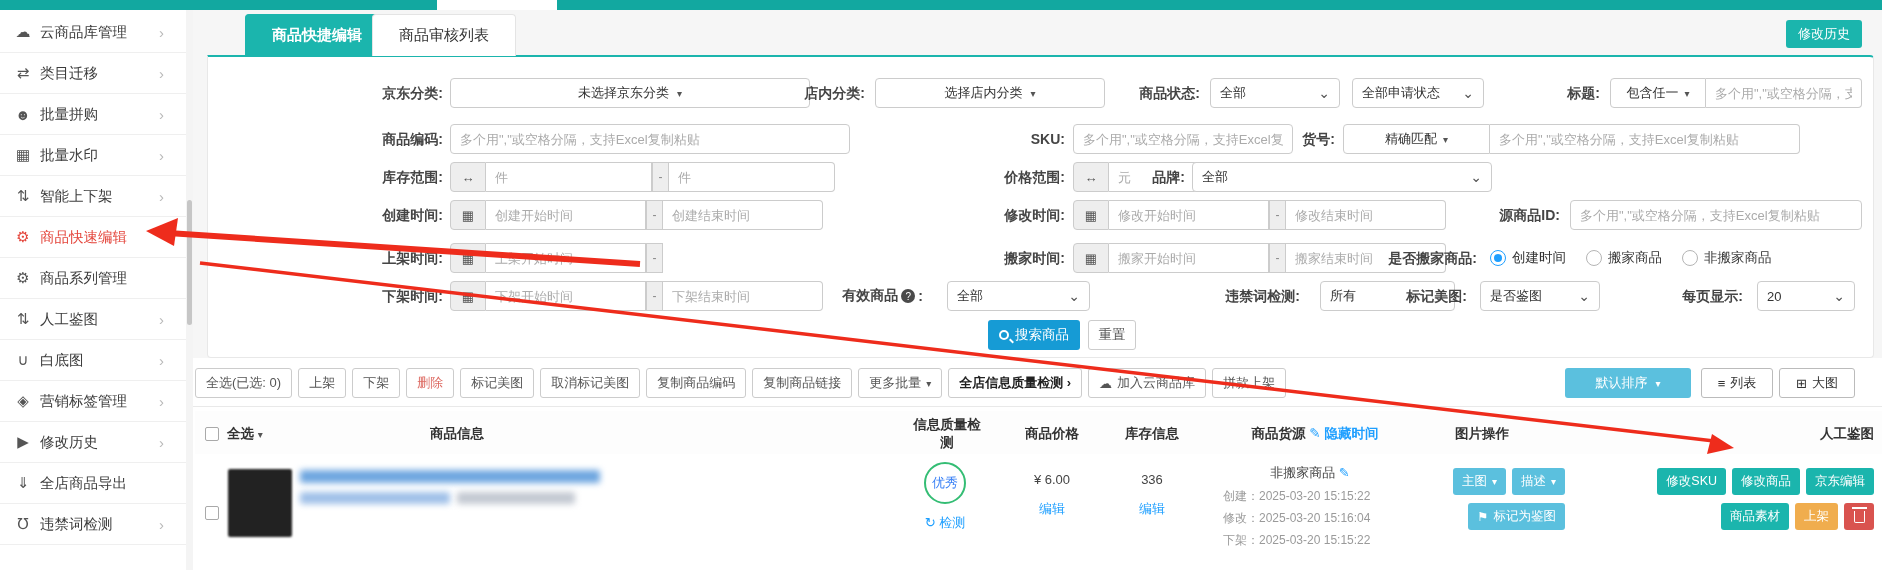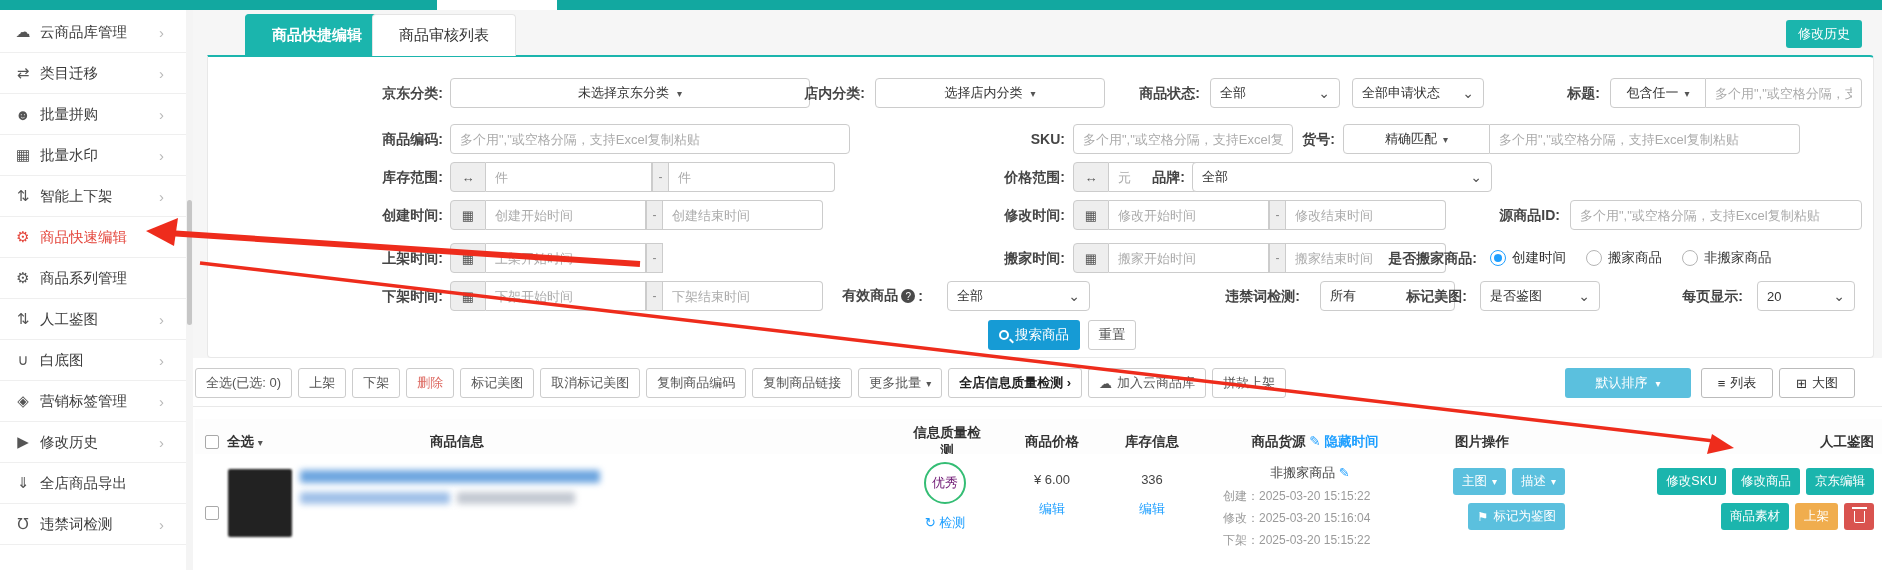--- a/index.html
+++ b/index.html
@@ -78,30 +78,30 @@
   .tbtn.red { color:#dd6a62; }
   .tbtn.strong { color:#222; font-weight:700; }
   .sort-btn { position:absolute; left:1372px; top:10px; width:126px; height:30px; background:#5bc0de; color:#fff;
     border-radius:3px; display:flex; align-items:center; justify-content:center; gap:8px; font-size:13px; cursor:pointer; }
   .view-btn { position:absolute; top:10px; height:30px; background:#fff; border:1px solid #bbb; border-radius:3px;
     color:#333; font-size:13px; display:flex; align-items:center; justify-content:center; gap:5px; cursor:pointer; }
   .divider { position:absolute; left:0; top:48px; width:1689px; height:1px; background:#e9e9e9; }
 
   
   .table { position:absolute; left:2px; top:49px; width:1687px; height:163px; background:#fff; }
-  .thead { position:absolute; left:0; top:12px; width:1687px; height:47px; background:#fdfdfd; border-bottom:1px solid #e5e5e5; }
+  .thead { position:absolute; left:0; top:4px; width:1687px; height:47px; background:#fdfdfd; border-bottom:1px solid #e5e5e5; }
   .th { position:absolute; font-size:13.5px; font-weight:700; color:#333; }
   .cb { width:14px; height:14px; border:1px solid #a9a9a9; border-radius:2px; background:#fff; display:inline-block; }
   .link { color:#1E9FFF; cursor:pointer; }
   .trow { position:absolute; left:0; top:47px; width:1687px; height:116px; background:#fff; }
   .thumb { position:absolute; left:33px; top:15px; width:64px; height:68px; background:#222; border-radius:2px; filter:blur(1px); }
   .bar { position:absolute; height:13px; border-radius:2px; filter:blur(3px); }
   .meta { position:absolute; left:105px; top:65px; font-size:12.5px; color:#828282; display:flex; gap:14px; white-space:nowrap; }
   .grade-circle { position:absolute; width:42px; height:42px; border:2px solid #34bd74; border-radius:50%;
-    color:#701a75; font-size:13px; display:flex; align-items:center; justify-content:center; background:#fff;font-family:Liberation Mono, monospace; }
+    color:#3b82f6; font-size:13px; display:flex; align-items:center; justify-content:center; background:#fff;font-family:Liberation Mono, monospace; }
   .opbtn { height:27px; border-radius:3px; color:#fff; font-size:12.5px; display:inline-flex; align-items:center;
     justify-content:center; padding:0 9px; gap:5px; cursor:pointer; white-space:nowrap; }
   .opbtn.lblue { background:#5bc0de; }
   .opbtn.teal { background:#1bb5ad; }
   .opbtn.orange { background:#f0ad4e; }
   .opbtn.reddanger { background:#d9534f; width:30px; padding:0; }
   .trash { width:11px; height:12px; border:1.5px solid #fff; border-top:none; border-radius:0 0 2px 2px; position:relative; }
   .trash::before { content:""; position:absolute; left:-3px; top:-4px; width:15px; height:2px; background:#fff; }
   .opsrow { position:absolute; display:flex; gap:6px; justify-content:flex-end; }
 

